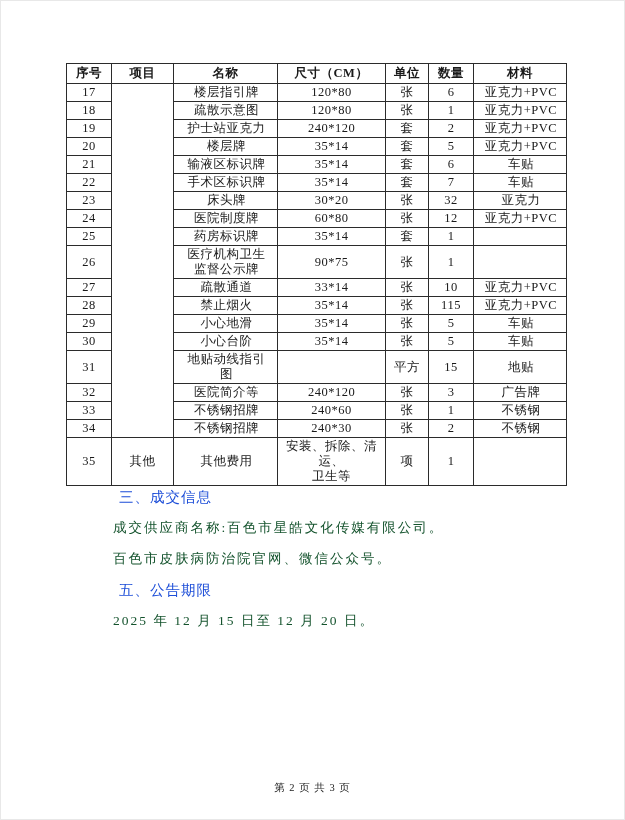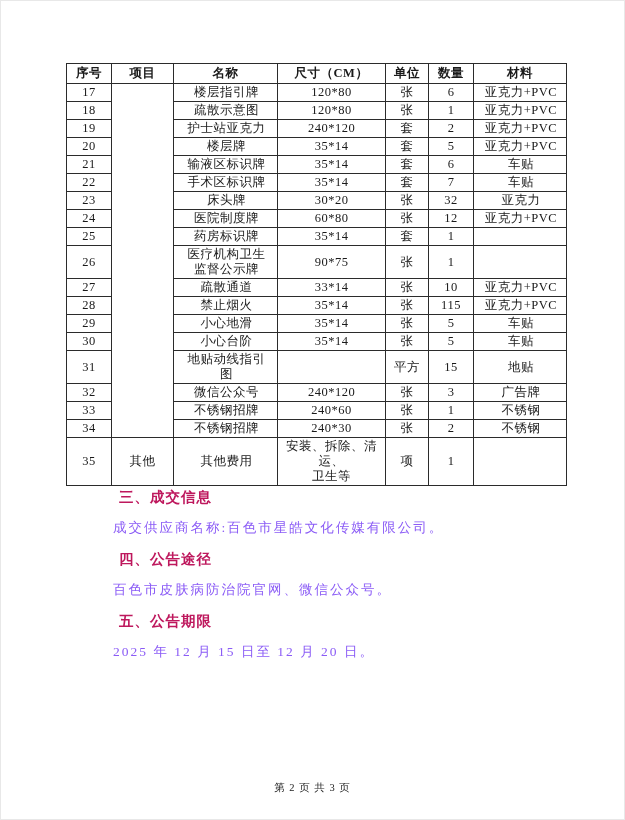--- a/index.html
+++ b/index.html
@@ -37,32 +37,32 @@
   }
   .items td{height:15px;}
   td.c-name,td.c-mat{text-align:center;padding-left:4px;}
   .sections{
     position:absolute;left:112px;top:487px;width:470px;
   }
   .sections>:first-child{margin-top:0;}
   .sections h3{
     font-family:"Liberation Sans","DejaVu Sans",sans-serif;
     font-size:14.5px;
-    font-weight:bold;
+    font-weight:normal;
     letter-spacing:1px;
-    color:#be185d;
+    color:#1d4ed8;
     margin:13px 0 13px 6px;
     line-height:18px;
   }
   .sections p{
     font-size:13.5px;
     letter-spacing:2px;
     margin:13px 0;
     line-height:18px;
-    color:#8b5cf6;
+    color:#14532d;
   }
   .footer{
     position:absolute;left:0;right:0;top:780px;
     text-align:center;
     font-size:10.5px;
     letter-spacing:1px;
     color:#222;
   }
 </style>
 </head>
@@ -210,21 +210,21 @@
           <td class="c-num">31</td>
           <td class="c-name">地贴动线指引
 图</td>
           <td class="c-size"></td>
           <td class="c-unit">平方</td>
           <td class="c-qty">15</td>
           <td class="c-mat">地贴</td>
         </tr>
         <tr>
           <td class="c-num">32</td>
-          <td class="c-name">微信公众号</td>
+          <td class="c-name">医院简介等</td>
           <td class="c-size">240*120</td>
           <td class="c-unit">张</td>
           <td class="c-qty">3</td>
           <td class="c-mat">广告牌</td>
         </tr>
         <tr>
           <td class="c-num">33</td>
           <td class="c-name">不锈钢招牌</td>
           <td class="c-size">240*60</td>
           <td class="c-unit">张</td>
@@ -248,21 +248,20 @@
           <td class="c-unit">项</td>
           <td class="c-qty">1</td>
           <td class="c-mat"></td>
         </tr>
       </tbody>
   </table>
 
   <div class="sections">
       <h3>三、成交信息</h3>
       <p>成交供应商名称:百色市星皓文化传媒有限公司。</p>
-      <h3>四、公告途径</h3>
       <p>百色市皮肤病防治院官网、微信公众号。</p>
       <h3>五、公告期限</h3>
       <p>2025 年 12 月 15 日至 12 月 20 日。</p>
     </div>
 
   <div class="footer">
     <span>第 2 页 共 3 页</span>
   </div>
 
 </div>

